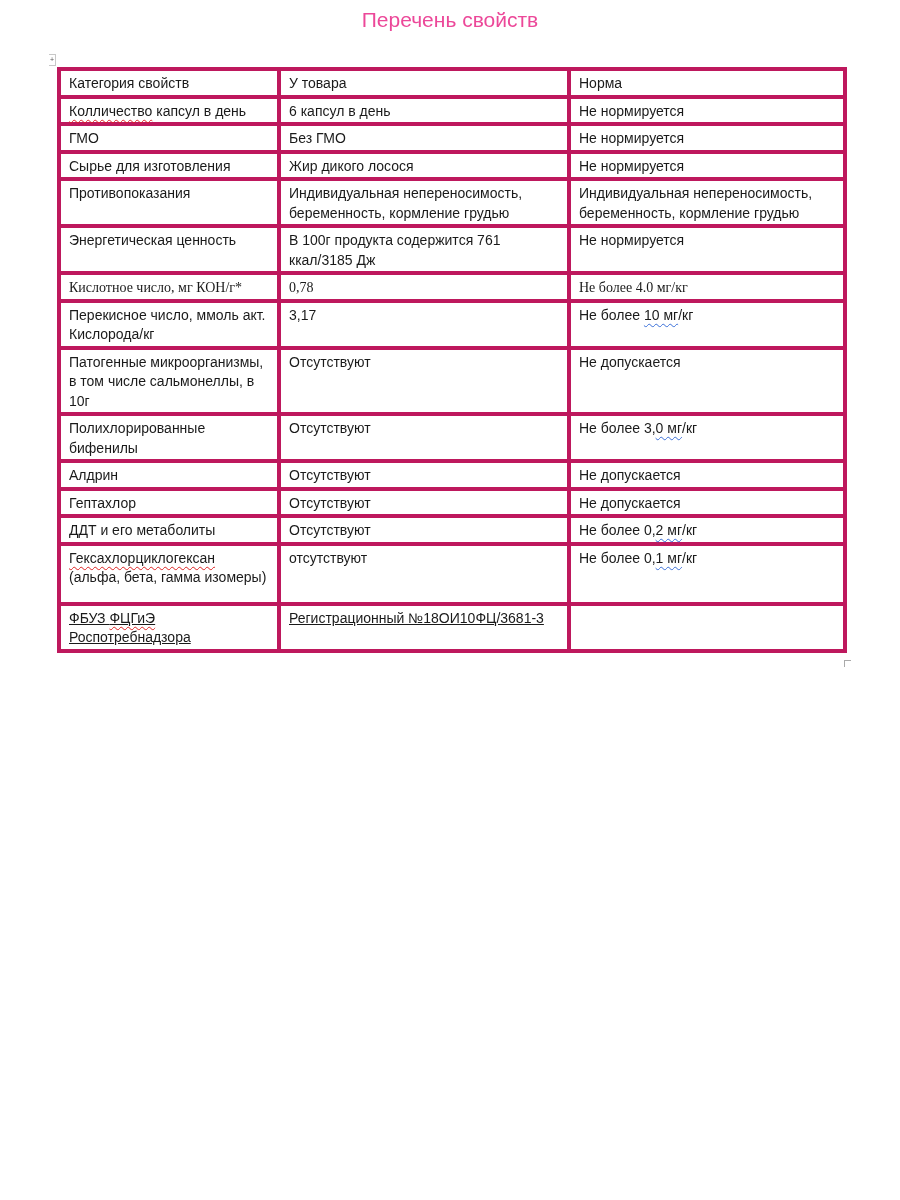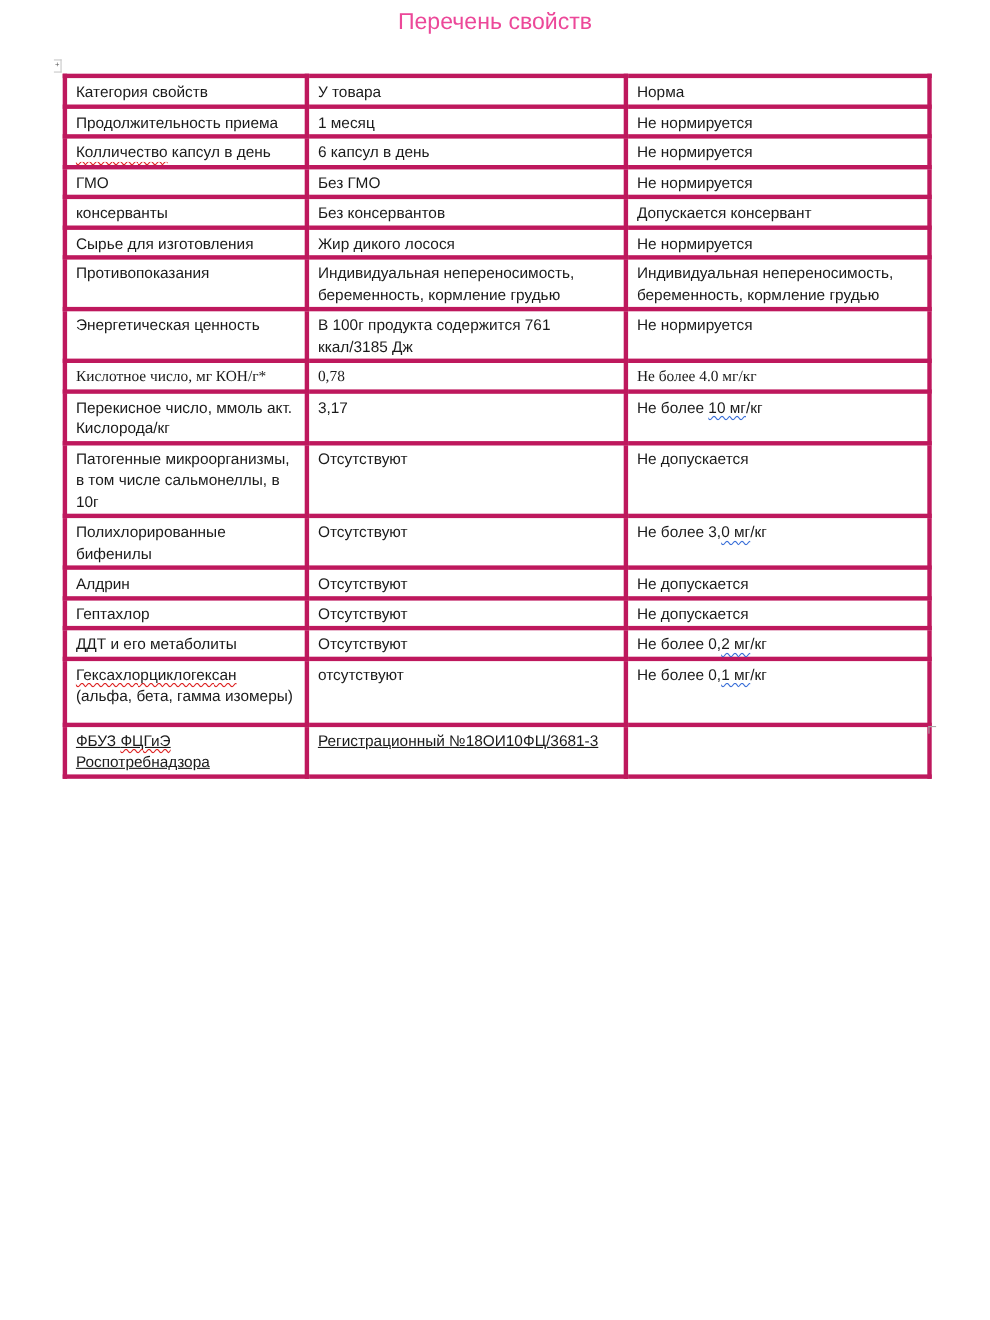--- a/index.html
+++ b/index.html
@@ -30,39 +30,29 @@
       <col class="c1">
       <col class="c2">
       <col class="c3">
     </colgroup>
   <tbody id="tbody">
     <tr style="height:27px">
       <td>Категория свойств</td>
       <td>У товара</td>
       <td>Норма</td>
     </tr>
-  <tr style="height: 25px;">
-        <td>Продолжительность приема</td>
-        <td>1 месяц</td>
-        <td>Не нормируется</td>
-      </tr>
       <tr style="height: 22px;">
         <td><span class="red">Колличество</span> капсул в день</td>
         <td>6 капсул в день</td>
         <td>Не нормируется</td>
       </tr>
       <tr style="height: 21px;">
         <td>ГМО</td>
         <td>Без ГМО</td>
         <td>Не нормируется</td>
-      </tr>
-      <tr style="height: 25px;">
-        <td>консерванты</td>
-        <td>Без консервантов</td>
-        <td>Допускается консервант</td>
       </tr>
       <tr style="height: 26px;">
         <td>Сырье для изготовления</td>
         <td>Жир дикого лосося</td>
         <td>Не нормируется</td>
       </tr>
       <tr style="height: 41px;">
         <td>Противопоказания</td>
         <td>Индивидуальная непереносимость, беременность, кормление грудью</td>
         <td>Индивидуальная непереносимость, беременность, кормление грудью</td>

